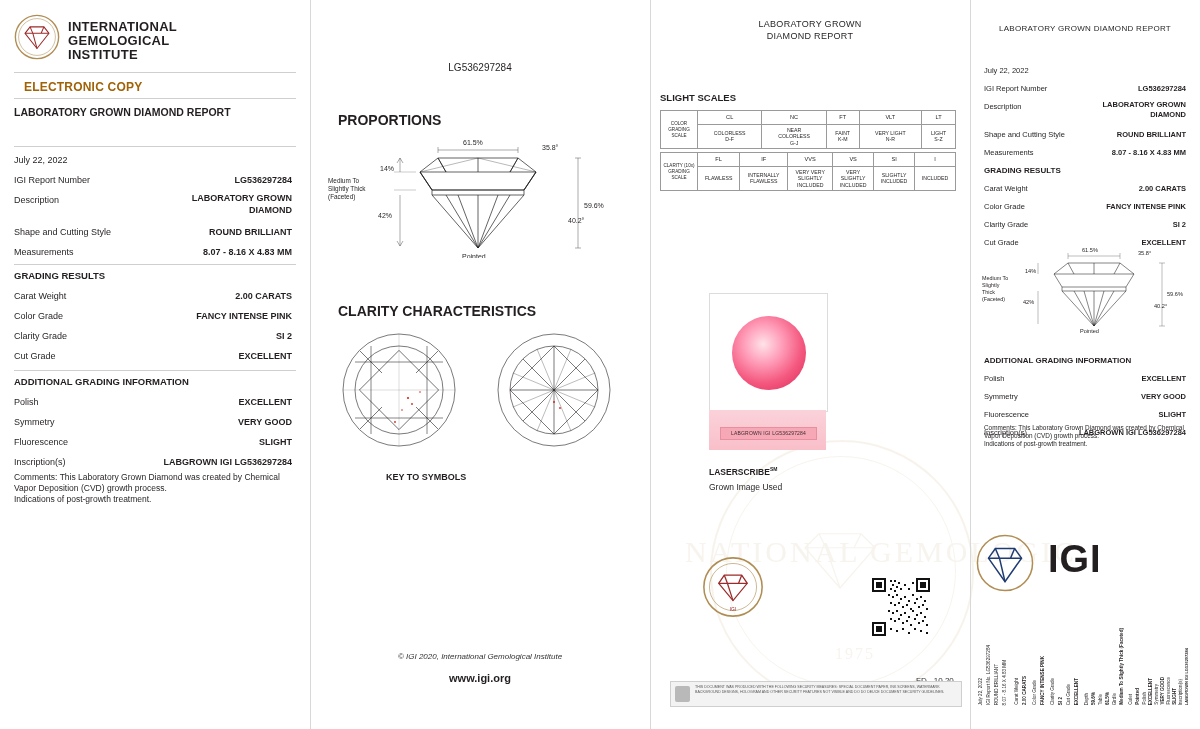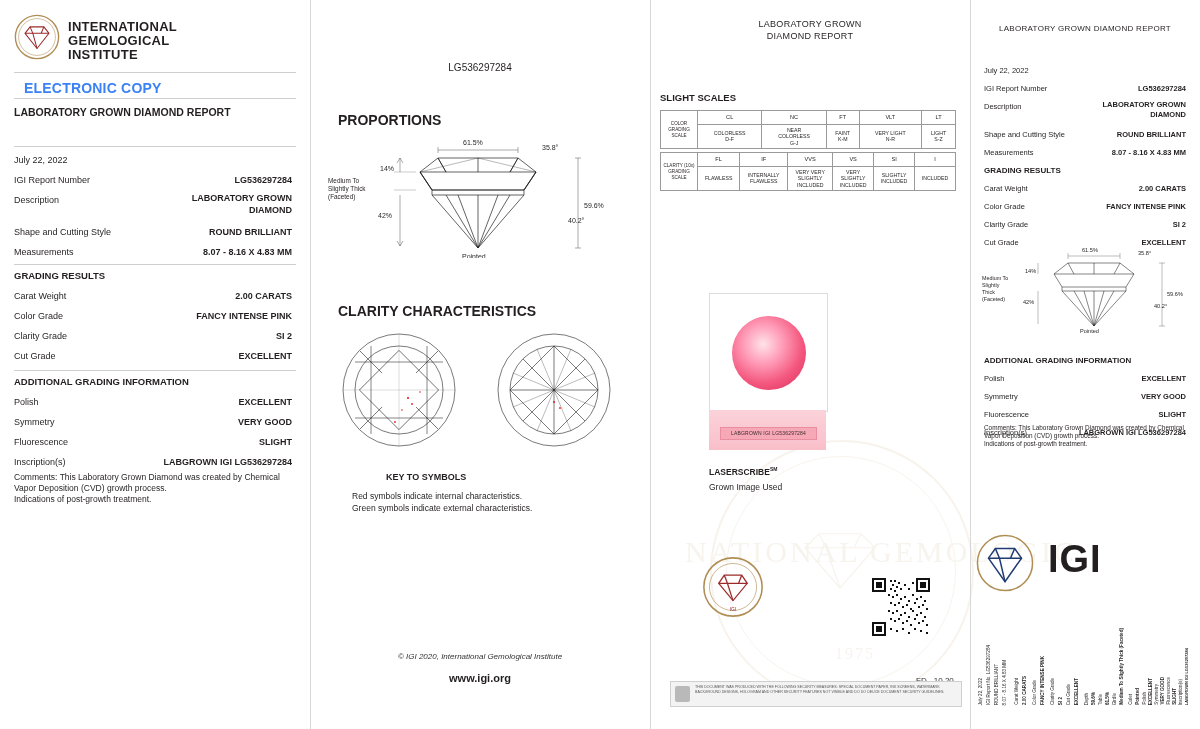--- a/index.html
+++ b/index.html
@@ -57,21 +57,21 @@
   .vline{position:absolute;top:0;bottom:0;width:1px;background:#d8d8d8;}
 
   
   .logo-wrap{position:absolute;left:14px;top:14px;width:46px;height:46px;}
   .igi-name{
     position:absolute;left:68px;top:20px;
     font-weight:bold;font-size:13px;line-height:14px;letter-spacing:.3px;
   }
   .electronic-copy{
     position:absolute;left:24px;top:80px;
-    color:#3b82f6;font-weight:bold;font-size:14px;letter-spacing:.2px;
+    color:#a16207;font-weight:bold;font-size:12px;letter-spacing:.2px;
   }
   .lab-report-title{
     position:absolute;left:14px;top:106px;
     font-weight:bold;font-size:10.5px;
   }
   .hr{position:absolute;height:1px;background:#cfcfcf;}
 
   
   .rowlist{position:absolute;left:14px;width:278px;}
   .row{position:relative;height:20px;line-height:20px;}
@@ -386,24 +386,20 @@
         <path d="M58 14 L14 58 L58 102 L102 58 Z"></path>
         <path d="M41 17 L75 99 M75 17 L41 99 M17 41 L99 75 M17 75 L99 41" stroke-opacity="0.5"></path>
       </g>
       <g fill="#e2231a">
         <circle cx="218" cy="72" r="1"></circle>
           <circle cx="224" cy="78" r="0.9"></circle>
       </g>
     </svg>
 
     <div class="key-sym">KEY TO SYMBOLS</div>
-    <div class="key-lines">
-      <div>Red symbols indicate internal characteristics.</div>
-      <div>Green symbols indicate external characteristics.</div>
-    </div>
 
     <div class="copyright">© IGI 2020, International Gemological Institute</div>
     <div class="website">www.igi.org</div>
   </div>
 
   <div class="col col-3">
     <div class="c3-title">
       <div>LABORATORY GROWN</div>
       <div>DIAMOND REPORT</div>
     </div>

